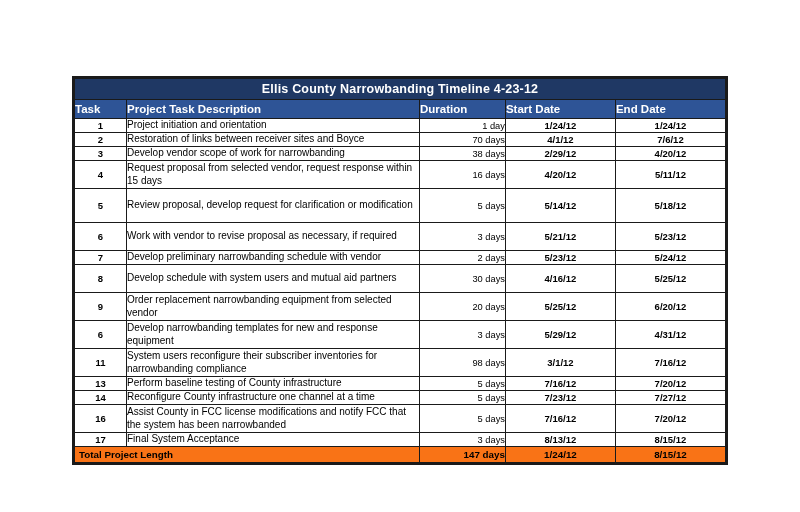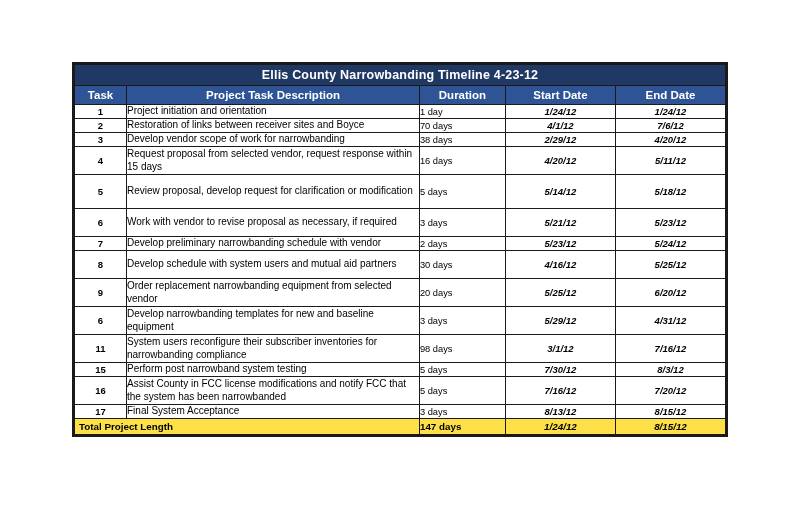--- a/index.html
+++ b/index.html
@@ -13,21 +13,21 @@
   .page {
     position: relative;
     width: 800px;
     height: 512px;
     background: #ffffff;
     overflow: hidden;
   }
   .table-wrap {
     position: absolute;
     left: 72px;
-    top: 62px;
+    top: 76px;
     width: 656px;
     border: 2px solid #1a1a1a;
     box-sizing: border-box;
     background: #ffffff;
   }
   table.gantt {
     border-collapse: collapse;
     width: 100%;
     table-layout: fixed;
   }
@@ -42,59 +42,58 @@
     text-align: center;
     font-weight: bold;
     font-size: 12.5px;
     height: 20px;
     letter-spacing: 0.2px;
     border: 1px solid #1f3864;
   }
   .head-row th {
     background: #2e5496;
     color: #ffffff;
-    text-align: center;
+    text-align: left;
     font-weight: bold;
     font-size: 11.5px;
     height: 18px;
     border: 1px solid #1a1a1a;
   }
   td.c-task {
     text-align: center;
     font-size: 9.5px;
     font-weight: bold;
     color: #000;
     width: 52px;
   }
   td.c-desc {
     text-align: left;
     font-size: 10px;
     color: #000;
     padding: 1px 4px;
     line-height: 1.25;
   }
   td.c-dur {
-    text-align: left;
+    text-align: right;
     font-size: 9.3px;
     color: #000;
     width: 86px;
   }
   td.c-start, td.c-end {
     text-align: center;
     font-size: 9.5px;
     font-weight: bold;
     color: #000;
     width: 110px;
-    font-style: italic;
   }
   tr.r-h1 td { height: 13px; }
   tr.r-h2 td { height: 27px; }
   tr.r-h3 td { height: 33px; }
   .total-row td {
-    background: #fde047;
+    background: #f97316;
     font-weight: bold;
     font-size: 9.8px;
     height: 15px;
   }
   .total-row td.c-label {
     text-align: left;
     padding-left: 4px;
   }
   .total-row td.c-dur { font-weight: bold; }
   .total-row td.c-start, .total-row td.c-end { font-weight: bold; }
@@ -182,38 +181,45 @@
           </tr>
           <tr class="r-h2">
             <td class="c-task">9</td>
             <td class="c-desc">Order replacement narrowbanding equipment from selected vendor</td>
             <td class="c-dur">20 days</td>
             <td class="c-start">5/25/12</td>
             <td class="c-end">6/20/12</td>
           </tr>
           <tr class="r-h2">
             <td class="c-task">6</td>
-            <td class="c-desc">Develop narrowbanding templates for new and baseline equipment</td>
+            <td class="c-desc">Develop narrowbanding templates for new and response equipment</td>
             <td class="c-dur">3 days</td>
             <td class="c-start">5/29/12</td>
             <td class="c-end">4/31/12</td>
           </tr>
           <tr class="r-h2">
             <td class="c-task">11</td>
             <td class="c-desc">System users reconfigure their subscriber inventories for narrowbanding compliance</td>
             <td class="c-dur">98 days</td>
             <td class="c-start">3/1/12</td>
             <td class="c-end">7/16/12</td>
           </tr>
           <tr class="r-h1">
-            <td class="c-task">15</td>
-            <td class="c-desc">Perform post narrowband system testing</td>
-            <td class="c-dur">5 days</td>
-            <td class="c-start">7/30/12</td>
-            <td class="c-end">8/3/12</td>
+            <td class="c-task">13</td>
+            <td class="c-desc">Perform baseline testing of County infrastructure</td>
+            <td class="c-dur">5 days</td>
+            <td class="c-start">7/16/12</td>
+            <td class="c-end">7/20/12</td>
+          </tr>
+          <tr class="r-h1">
+            <td class="c-task">14</td>
+            <td class="c-desc">Reconfigure County infrastructure one channel at a time</td>
+            <td class="c-dur">5 days</td>
+            <td class="c-start">7/23/12</td>
+            <td class="c-end">7/27/12</td>
           </tr>
           <tr class="r-h2">
             <td class="c-task">16</td>
             <td class="c-desc">Assist County in FCC license modifications and notify FCC that the system has been narrowbanded</td>
             <td class="c-dur">5 days</td>
             <td class="c-start">7/16/12</td>
             <td class="c-end">7/20/12</td>
           </tr>
           <tr class="r-h1">
             <td class="c-task">17</td>

